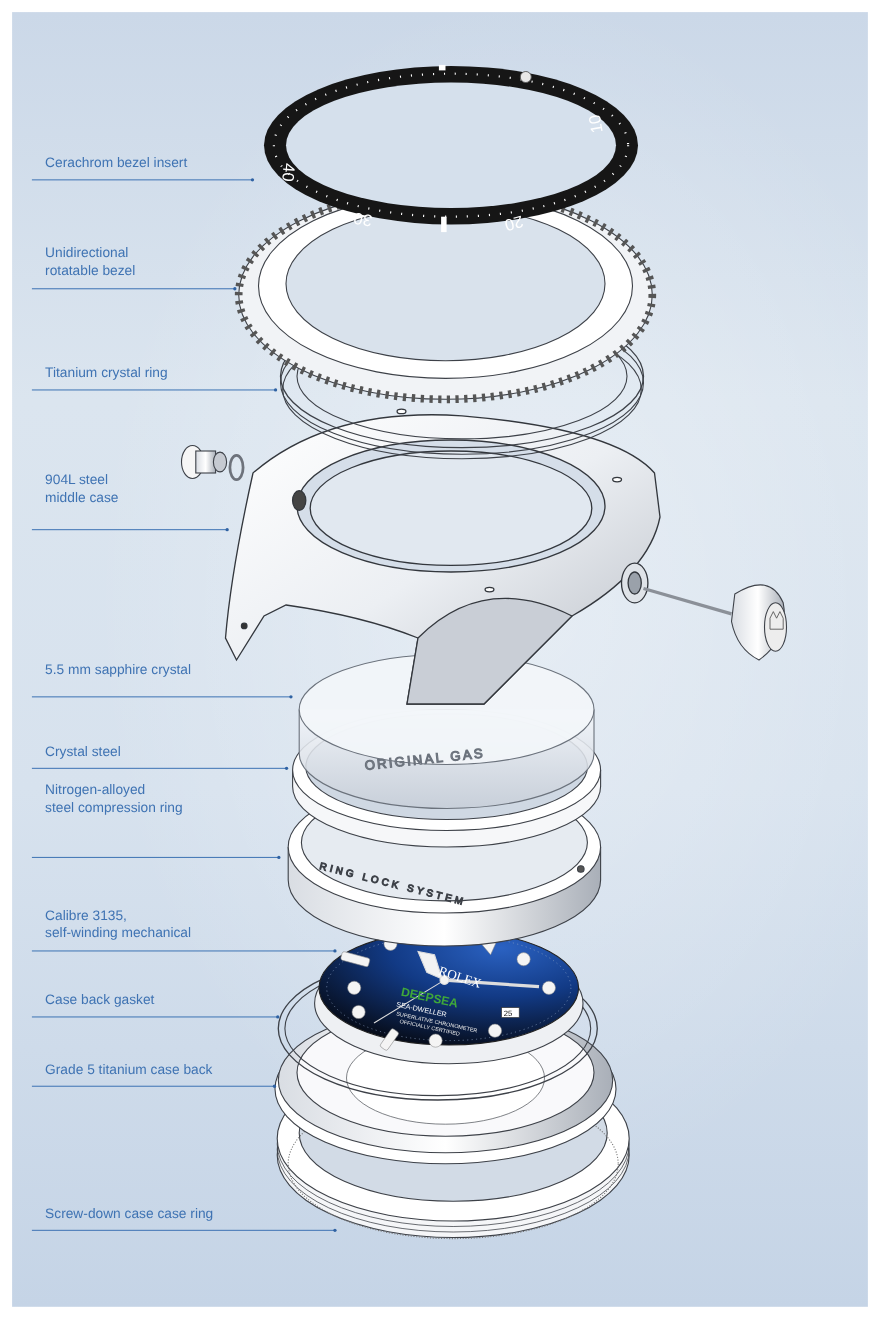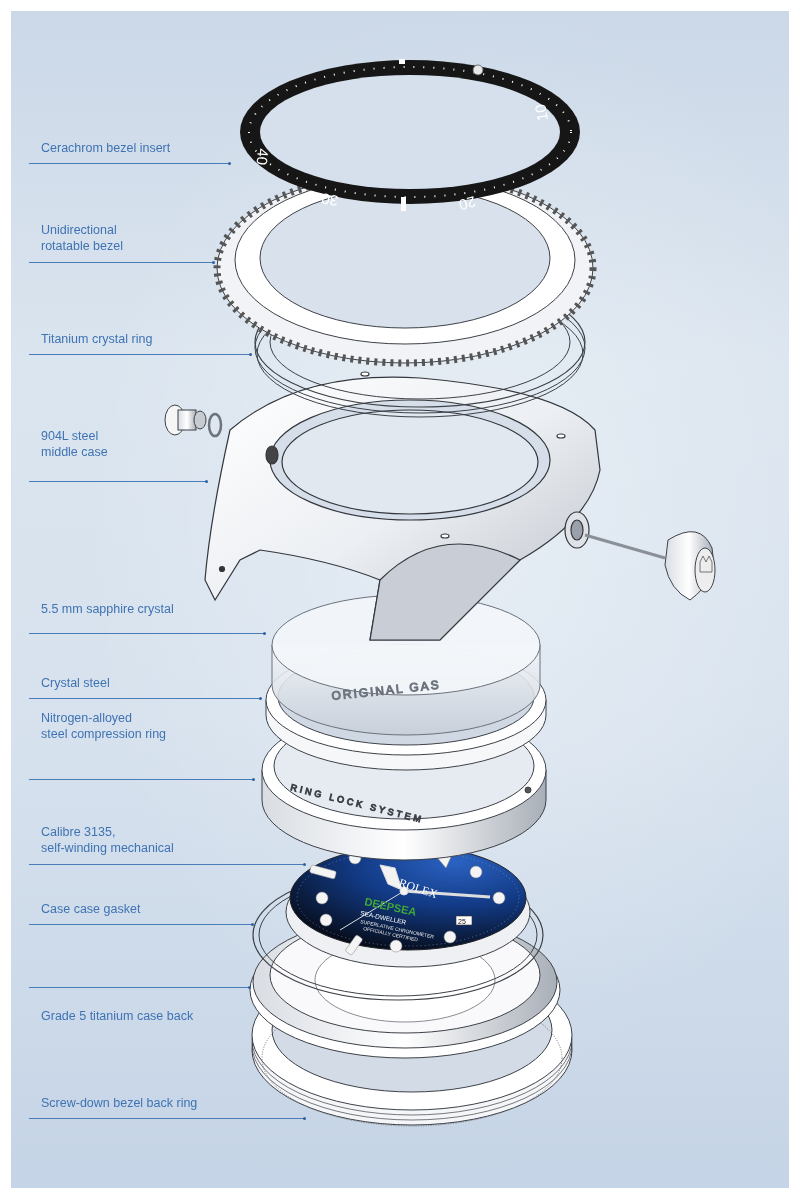--- a/index.html
+++ b/index.html
@@ -56,27 +56,27 @@
 <div class="leader" style="top:698px;width:232px"></div>
 
 <div class="label" style="top:710px">Nitrogen-alloyed
 steel compression ring</div>
 <div class="leader" style="top:779px;width:225px"></div>
 
 <div class="label" style="top:824px">Calibre 3135,
 self-winding mechanical</div>
 <div class="leader" style="top:864px;width:276px"></div>
 
-<div class="label" style="top:901px">Case case gasket</div>
+<div class="label" style="top:901px">Case back gasket</div>
 <div class="leader" style="top:924px;width:224px"></div>
 
-<div class="label" style="top:1008px">Grade 5 titanium case back</div>
+<div class="label" style="top:964px">Grade 5 titanium case back</div>
 <div class="leader" style="top:987px;width:221px"></div>
 
-<div class="label" style="top:1095px">Screw-down bezel back ring</div>
+<div class="label" style="top:1095px">Screw-down case case ring</div>
 <div class="leader" style="top:1118px;width:276px"></div>
 
 <svg class="art" width="800" height="1200" viewBox="0 0 800 1200">
   <defs>
     <linearGradient id="steel" x1="0" y1="0" x2="1" y2="1">
       <stop offset="0" stop-color="#ffffff"></stop>
       <stop offset="0.5" stop-color="#eceff3"></stop>
       <stop offset="1" stop-color="#b9bec6"></stop>
     </linearGradient>
     <linearGradient id="steelDark" x1="0" y1="0" x2="1" y2="0">

